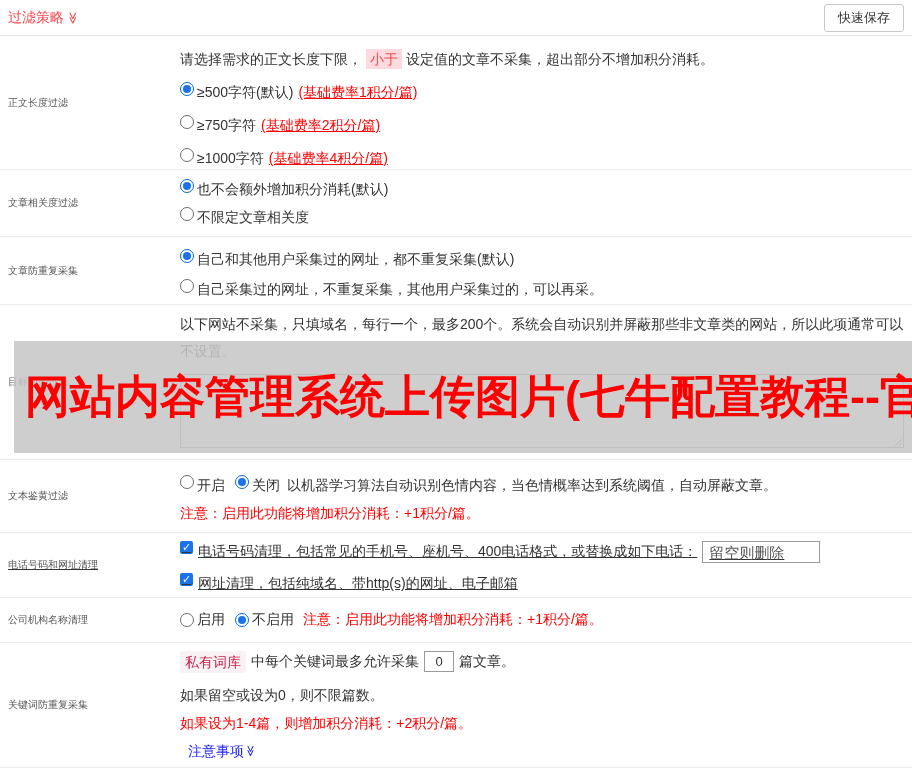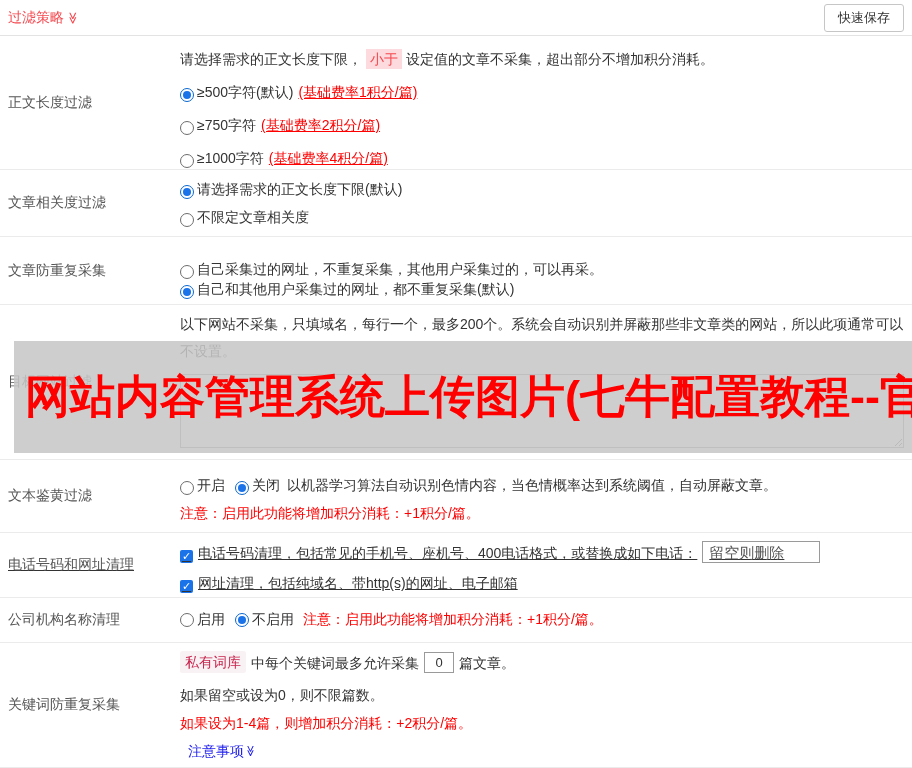--- a/index.html
+++ b/index.html
@@ -18,32 +18,32 @@
   .title{color:var(--title-red);font-size:14px;display:flex;align-items:center;gap:3px;}
   .chev{display:inline-block;transform:rotate(90deg);font-size:12px;line-height:1;}
   .save-btn{background:#fff;border:1px solid #c6c6c6;border-radius:3px;
             padding:4px 13px;font-size:13px;color:#333;cursor:pointer;
             font-family:inherit;}
 
   
   .row{display:flex;border-bottom:1px solid #ebebeb;}
   .row:last-child{border-bottom:none;}
   .row-label{width:180px;flex:0 0 180px;padding:0 8px;display:flex;align-items:center;
-             color:#555;font-size:14px;}
+             color:#555;font-size:10px;}
   .row-content{flex:1;padding-right:7px;font-size:14px;color:#333;}
   .r1{height:134px;} .r1 .row-content{padding-top:13px;}
   .r2{height:67px;}  .r2 .row-content{padding-top:9px;}
   .r3{height:68px;}  .r3 .row-content{padding-top:12px;}
   .r4{height:155px;} .r4 .row-content{padding-top:6px;}
   .r5{height:73px;}  .r5 .row-content{padding-top:15px;}
   .r6{height:65px;text-decoration:underline;}  .r6 .row-content{padding-top:8px;}
   .r7{height:45px;text-align:right;}  .r7 .row-content{display:flex;align-items:center;padding-top:0;}
   .r8{height:125px;} .r8 .row-content{padding-top:8px;}
 
-  .line{display:flex;align-items:flex-end;margin-top:13px;line-height:20px;flex-wrap:nowrap;}
+  .line{display:flex;align-items:flex-start;margin-top:13px;line-height:20px;flex-wrap:nowrap;}
   .line.first{margin-top:0;}
   .gap8{margin-top:8px;} .gap10{margin-top:10px;} .gap12{margin-top:12px;}
 
   
   .radio{width:14px;height:14px;border-radius:50%;border:1px solid #6d6d6d;background:#fff;
          margin-right:3px;flex:0 0 auto;position:relative;cursor:pointer;}
   .radio.sel{border:1.5px solid #0a66cf;}
   .radio.sel::after{content:"";position:absolute;inset:2px;border-radius:50%;
                     background:var(--control-blue);}
   .checkbox{width:13px;height:13px;border-radius:2px;background:var(--control-blue);
@@ -114,39 +114,39 @@
         <span class="fee">(基础费率4积分/篇)</span>
       </div>
     </div>
   </div>
 
   <div class="row r2">
     <div class="row-label">文章相关度过滤</div>
     <div class="row-content">
       <div class="line first">
         <span class="radio sel"></span>
-        <span>请选择需求的正文长度下限(默认)</span>
+        <span>也不会额外增加积分消耗(默认)</span>
       </div>
       <div class="line gap8">
         <span class="radio"></span>
         <span>不限定文章相关度</span>
       </div>
     </div>
   </div>
 
   <div class="row r3">
     <div class="row-label">文章防重复采集</div>
     <div class="row-content">
+      <div class="line first">
+        <span class="radio sel"></span>
+        <span>自己和其他用户采集过的网址，都不重复采集(默认)</span>
+      </div>
       <div class="line gap10">
         <span class="radio"></span>
         <span>自己采集过的网址，不重复采集，其他用户采集过的，可以再采。</span>
-      </div>
-      <div class="line first">
-        <span class="radio sel"></span>
-        <span>自己和其他用户采集过的网址，都不重复采集(默认)</span>
       </div>
     </div>
   </div>
 
   <div class="row r4">
     <div class="row-label">目标网站过滤</div>
     <div class="row-content">
       <div class="desc">以下网站不采集，只填域名，每行一个，最多200个。系统会自动识别并屏蔽那些非文章类的网站，所以此项通常可以不设置。</div>
       <textarea class="site-textarea" style=""></textarea>
     </div>

